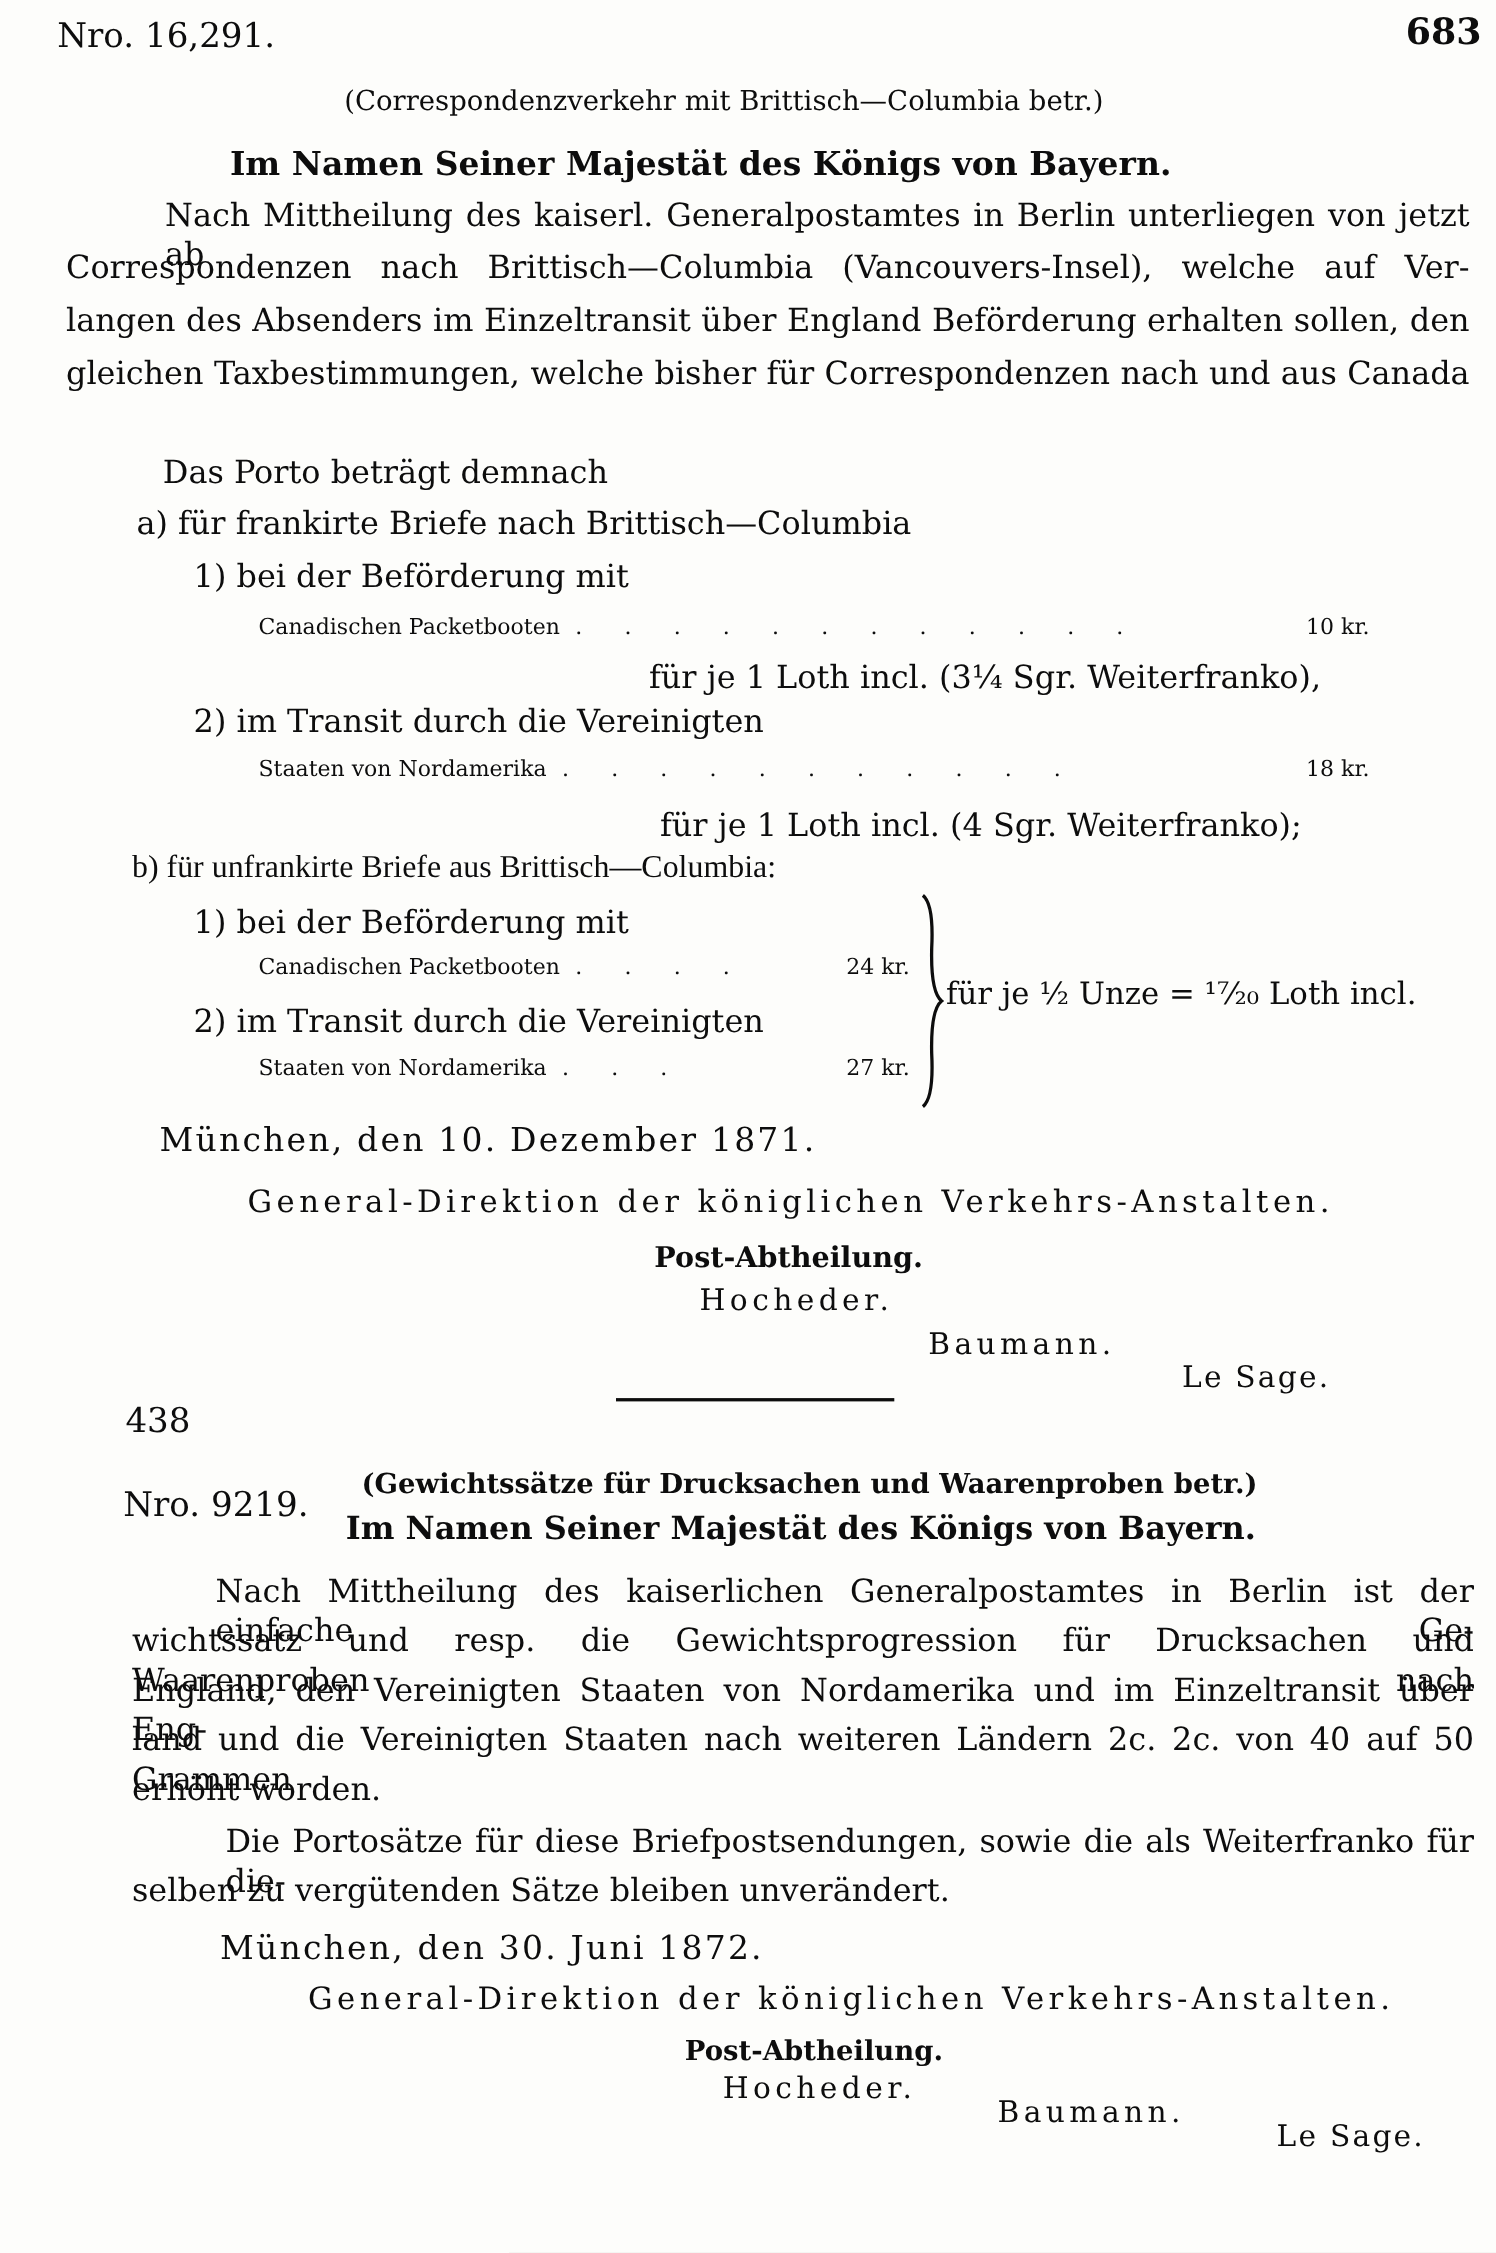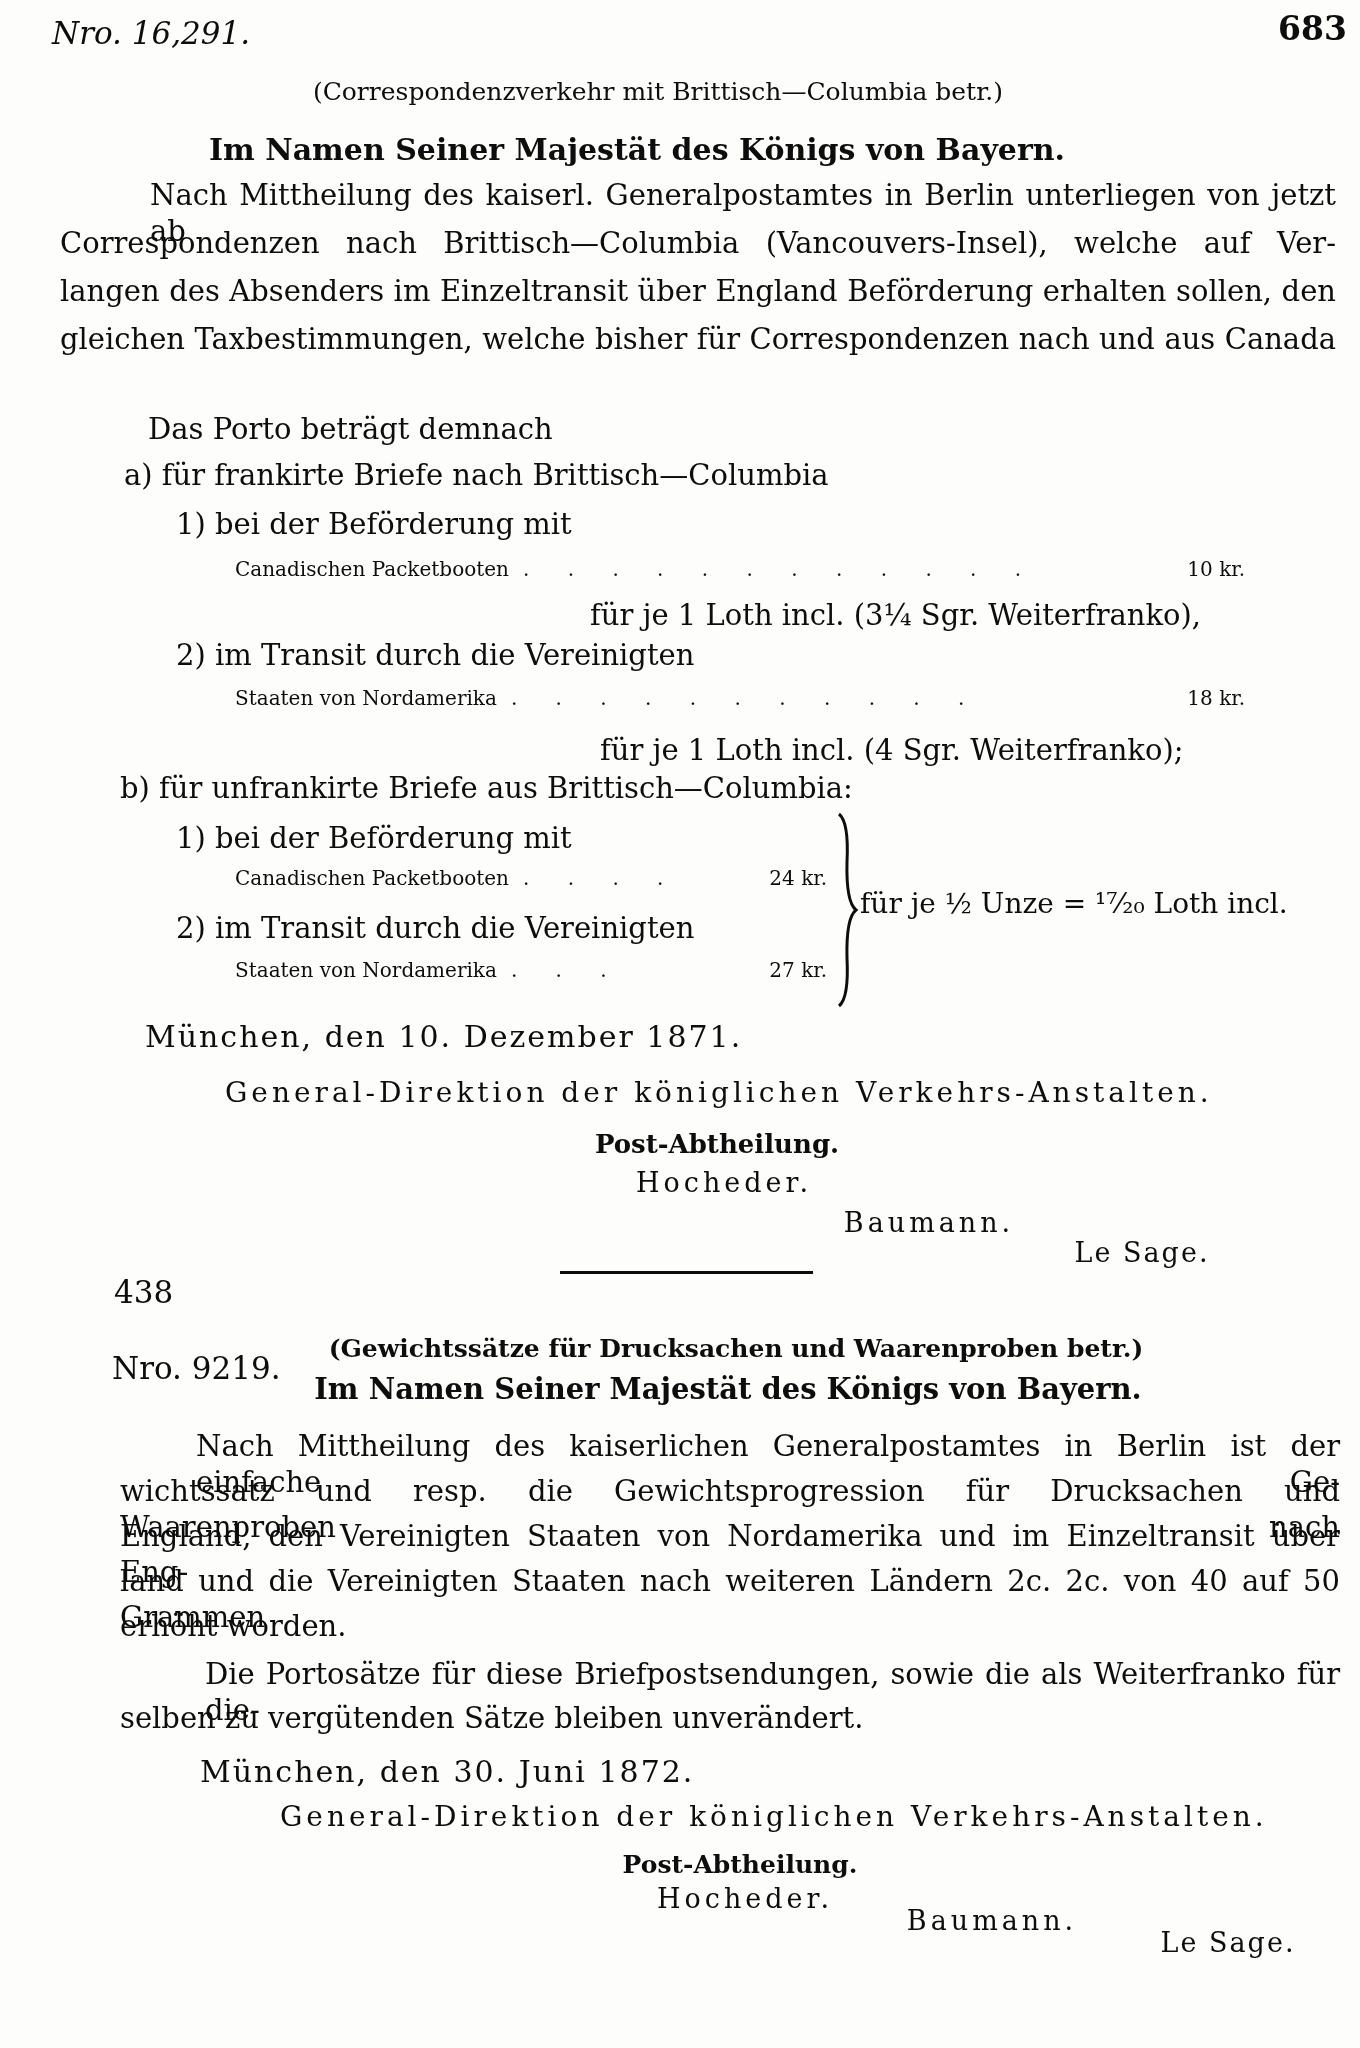--- a/index.html
+++ b/index.html
@@ -23,21 +23,21 @@
   .divider{position:absolute;background:#0d0d0d;}
   .brace{position:absolute;}
   
   .jline{position:absolute;font-size:29px;line-height:1.25;text-align:justify;text-align-last:justify;}
 </style>
 </head>
 <body>
 
 <div class="page">
 
-  <div class="line" style="top:14px;left:52px;font-size:31px;font-style:italic;">Nro. 16,291.</div>
+  <div class="line" style="top:14px;left:52px;font-size:31px;">Nro. 16,291.</div>
   <div class="line bold" style="top:8px;left:1278px;font-size:33px;">683</div>
 
   <div class="line" style="top:76px;left:658px;font-size:25px;">
     <span class="cx" style="display:inline-block;">(Correspondenzverkehr mit Brittisch—Columbia betr.)</span>
   </div>
   <div class="line bold" style="top:131px;left:637px;font-size:30px;">
     <span class="cx" style="display:inline-block;">Im Namen Seiner Majestät des Königs von Bayern.</span>
   </div>
 
   <div class="jline" style="top:177px;left:150px;right:24px;">Nach Mittheilung des kaiserl. Generalpostamtes in Berlin unterliegen von jetzt ab</div>
@@ -58,21 +58,21 @@
   <div class="line" style="top:597px;left:590px;">für je 1 Loth incl. (3¼ Sgr. Weiterfranko),</div>
 
   <div class="line" style="top:637px;left:176px;">2) im Transit durch die Vereinigten</div>
   <div class="pricerow" style="top:686px;left:235px;width:1010px;">
     <span class="lbl">Staaten von Nordamerika</span>
     <span class="dots">. . . . . . . . . . .</span>
     <span class="prc">18 kr.</span>
   </div>
   <div class="line" style="top:732px;left:600px;">für je 1 Loth incl. (4 Sgr. Weiterfranko);</div>
 
-  <div class="line" style="top:770px;left:120px;">b) für unfrankirte Briefe aus Brittisch—Columbia:</div>
+  <div class="line" style="top:770px;left:120px;font-family:Liberation Serif, serif;">b) für unfrankirte Briefe aus Brittisch—Columbia:</div>
 
   <div class="line" style="top:820px;left:176px;">1) bei der Beförderung mit</div>
   <div class="pricerow" style="top:866px;left:235px;width:592px;">
     <span class="lbl">Canadischen Packetbooten</span>
     <span class="dots">. . . .</span>
     <span class="prc">24 kr.</span>
   </div>
   <div class="line" style="top:910px;left:176px;">2) im Transit durch die Vereinigten</div>
   <div class="pricerow" style="top:958px;left:235px;width:592px;">
     <span class="lbl">Staaten von Nordamerika</span>

